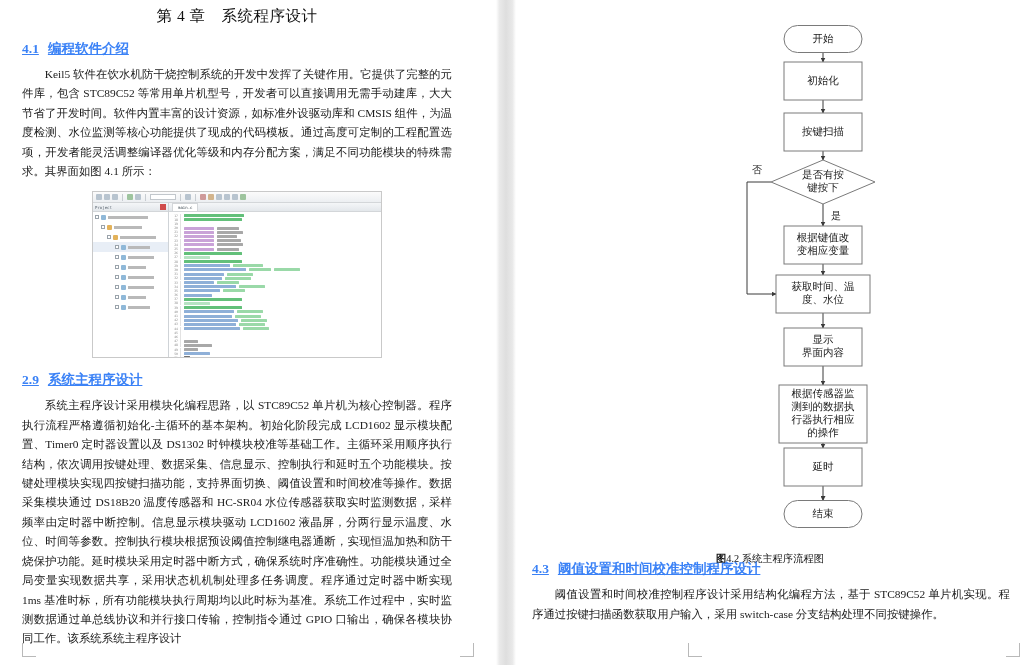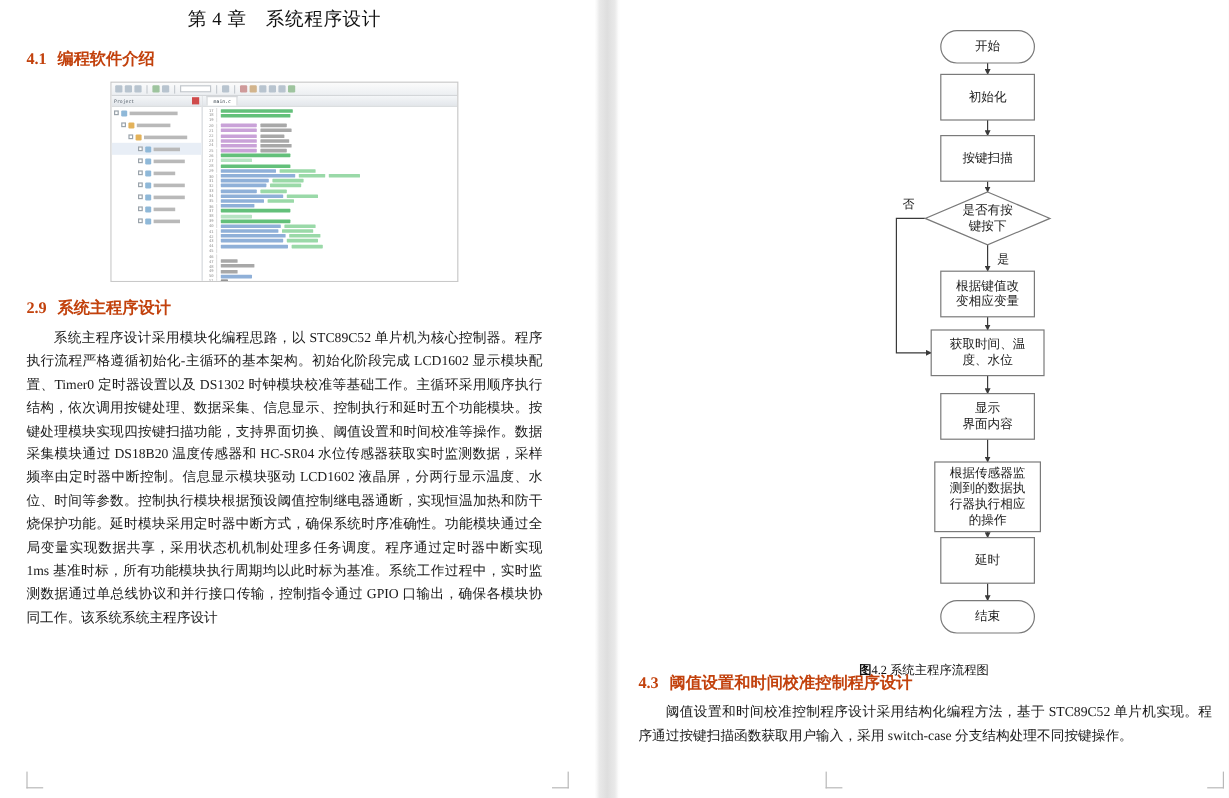--- a/index.html
+++ b/index.html
@@ -52,22 +52,23 @@
     letter-spacing: 0.5px;
     color: #111;
     margin: 0;
     padding-top: 2px;
   }
   .chapter-title .gap { display: inline-block; width: 16px; }
 
   .h2 {
     font-size: 13.5px;
     font-weight: 600;
-    color: #c2410c;
+    color: #3b82f6;
     margin: 13px 0 7px 0;
+    text-decoration: underline;
   }
   .h2 .num { margin-right: 9px; }
 
   p.body {
     font-size: 11.4px;
     line-height: 19.4px;
     color: #1a1a1a;
     margin: 0 0 0 0;
     text-align: justify;
     text-justify: inter-ideograph;
@@ -221,20 +222,21 @@
 <div id="root">
 
   <div class="page left">
 
     <div class="lp-content">
 
       <h1 class="chapter-title"><span>第 4 章</span><span class="gap"></span><span>系统程序设计</span></h1>
 
       <h2 class="h2"><span class="num">4.1</span><span>编程软件介绍</span></h2>
 
+      <p class="body">Keil5 软件在饮水机防干烧控制系统的开发中发挥了关键作用。它提供了完整的元件库，包含 STC89C52 等常用单片机型号，开发者可以直接调用无需手动建库，大大节省了开发时间。软件内置丰富的设计资源，如标准外设驱动库和 CMSIS 组件，为温度检测、水位监测等核心功能提供了现成的代码模板。通过高度可定制的工程配置选项，开发者能灵活调整编译器优化等级和内存分配方案，满足不同功能模块的特殊需求。其界面如图 4.1 所示：</p>
 
       <div class="keil-wrap">
         <div class="keil">
 
           <div class="keil-toolbar">
             <div class="tbtn"></div>
             <div class="tbtn"></div>
             <div class="tbtn"></div>
             <div class="tsep"></div>
             <div class="tbtn g"></div>

